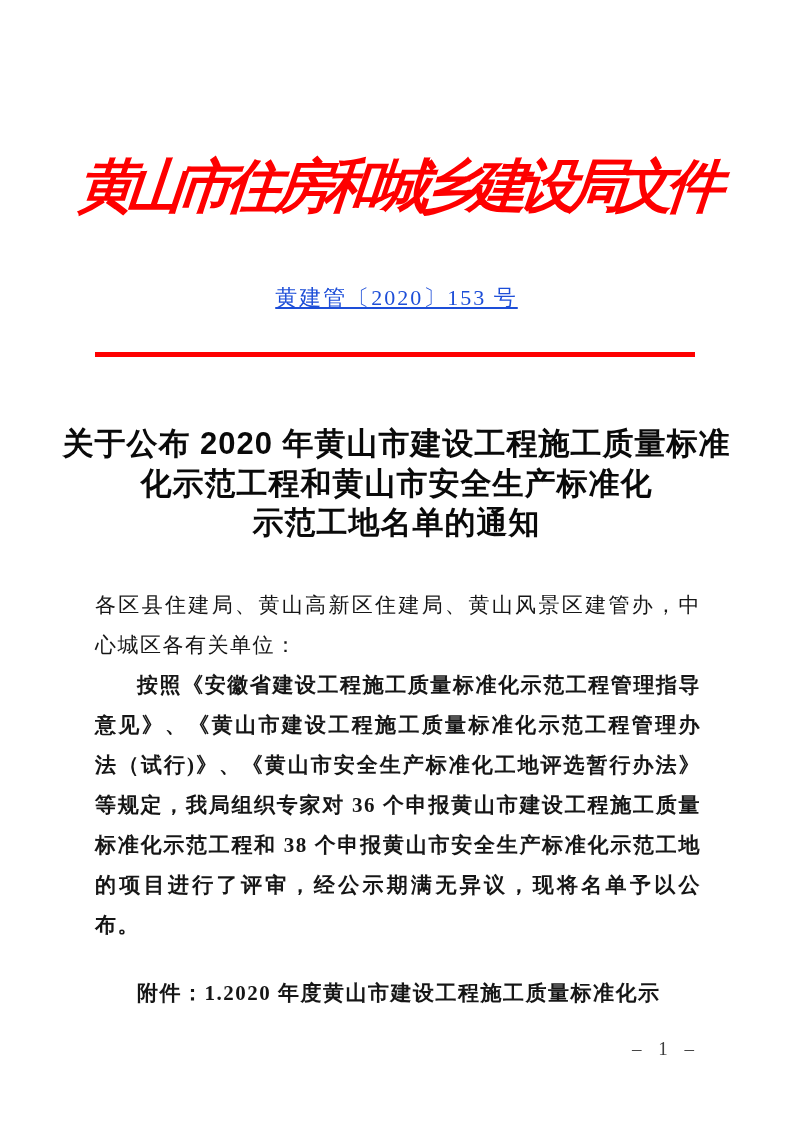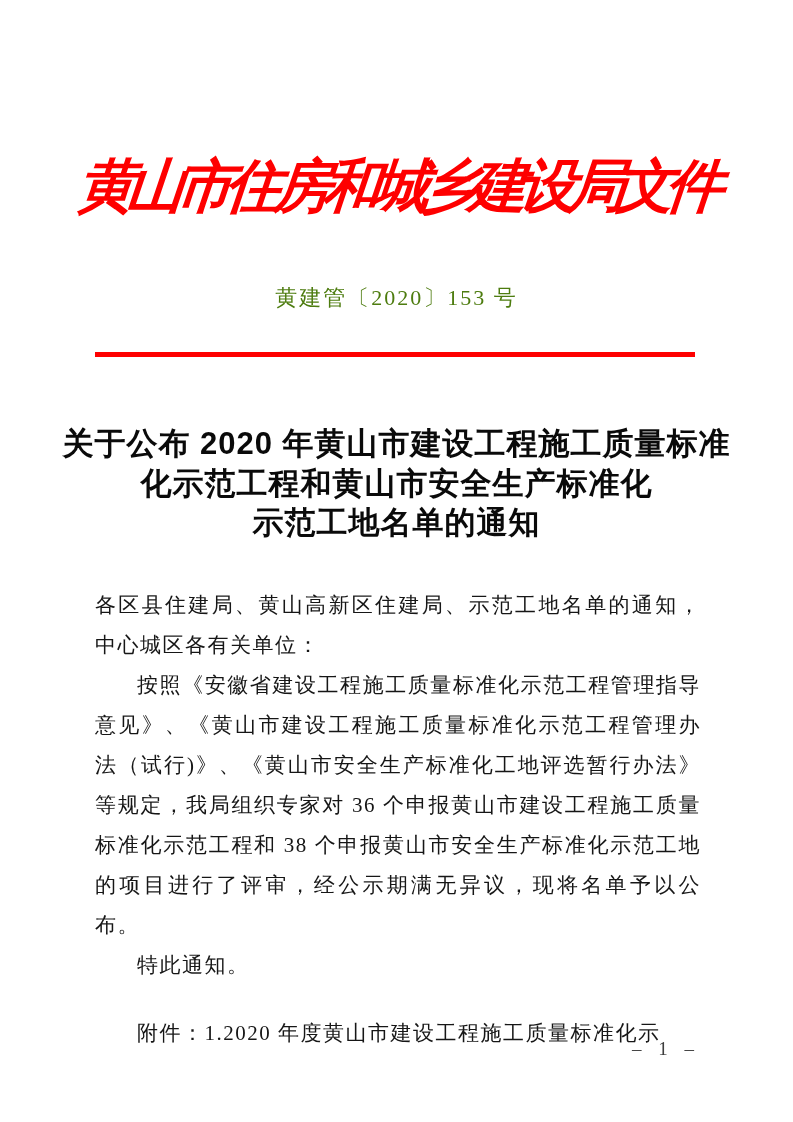--- a/index.html
+++ b/index.html
@@ -36,22 +36,23 @@
   
   .doc-number {
     position: absolute;
     top: 281px;
     left: 0;
     width: 100%;
     text-align: center;
     font-size: 22px;
     line-height: 34px;
     letter-spacing: 2px;
-    color: #4d7c0f;
+    color: #1d4ed8;
     white-space: nowrap;
+    text-decoration: underline;
   }
   
   .red-line {
     position: absolute;
     top: 352px;
     left: 95px;
     width: 600px;
     height: 5px;
     background: #fe0000;
   }
@@ -80,20 +81,21 @@
     letter-spacing: 1.5px;
     text-align: justify;
     color: #161616;
   }
   .doc-body p {
     margin: 0;
     padding: 0;
   }
   .doc-body p.indent {
     text-indent: 2em;
+    font-weight: bold;
   }
   .doc-body p.attachment {
     margin-top: 28px;
     text-align: left;
   }
   
   .page-number {
     position: absolute;
     top: 1036px;
     right: 93px;
@@ -115,21 +117,20 @@
 
   <div class="red-line"></div>
 
   <div class="doc-title">
     <div>关于公布 2020 年黄山市建设工程施工质量标准</div>
     <div>化示范工程和黄山市安全生产标准化</div>
     <div>示范工地名单的通知</div>
   </div>
 
   <div class="doc-body">
-    <p class="no-indent">各区县住建局、黄山高新区住建局、示范工地名单的通知，中心城区各有关单位：</p>
+    <p class="no-indent">各区县住建局、黄山高新区住建局、黄山风景区建管办，中心城区各有关单位：</p>
     <p class="indent">按照《安徽省建设工程施工质量标准化示范工程管理指导意见》、《黄山市建设工程施工质量标准化示范工程管理办法（试行)》、《黄山市安全生产标准化工地评选暂行办法》等规定，我局组织专家对 36 个申报黄山市建设工程施工质量标准化示范工程和 38 个申报黄山市安全生产标准化示范工地的项目进行了评审，经公示期满无异议，现将名单予以公布。</p>
-    <p class="indent">特此通知。</p>
     <p class="indent attachment">附件：1.2020 年度黄山市建设工程施工质量标准化示</p>
   </div>
 
   <div class="page-number">– 1 –</div>
 
 </div>
 
 </body></html>

